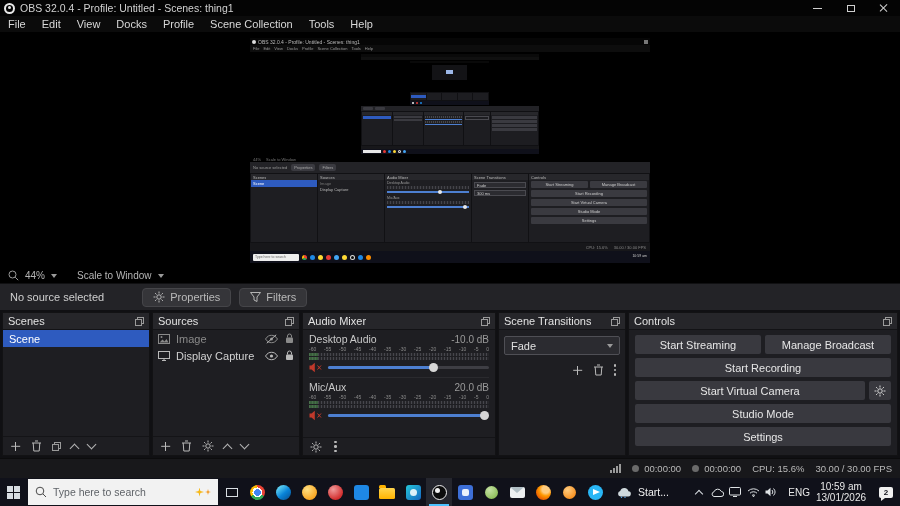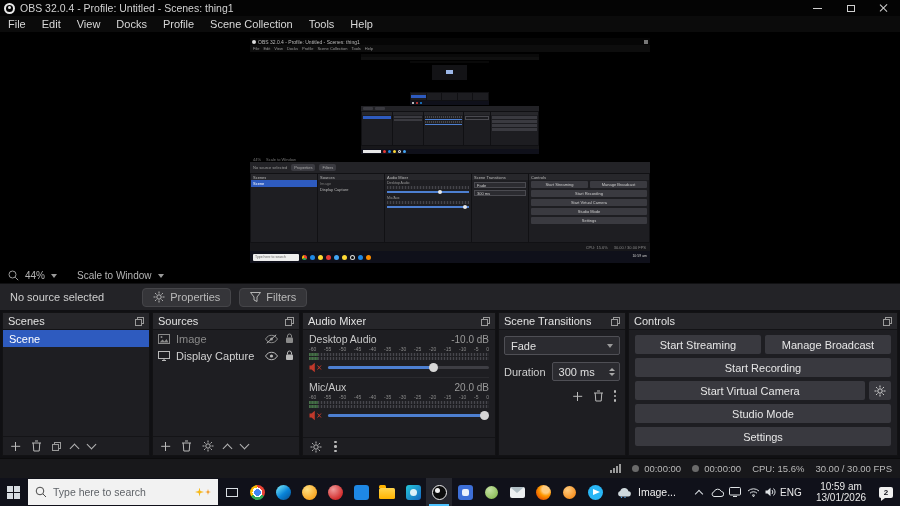--- a/index.html
+++ b/index.html
@@ -206,21 +206,21 @@
 .ic-mail{width:15px;height:11px;border-radius:2px;background:#eceff1;position:relative;overflow:hidden}
 .ic-mail::after{content:"";position:absolute;left:0;top:0;border-left:7.5px solid transparent;border-right:7.5px solid transparent;border-top:6px solid #b0bec5}
 .ic-firefox{background:radial-gradient(circle at 65% 30%,#ffcc80 0 25%,#ff9800 45%,#e65100 80%)}
 .ic-orange{width:13px;height:13px;border-radius:50%;background:radial-gradient(circle at 35% 30%,#ffcc80,#f57c00)}
 .ic-telegram{background:#29b6f6;position:relative}
 .ic-telegram::after{content:"";position:absolute;left:5px;top:4.5px;border-left:7px solid #fff;border-top:3px solid transparent;border-bottom:3px solid transparent}
 .tb-weather{display:flex;align-items:center;gap:6px;padding:0 8px;height:100%;font-size:10.5px;color:#f0f0f0}
 .tb-right{margin-left:auto;display:flex;align-items:center;height:100%}
 .tray-item{width:18px;height:100%;display:flex;align-items:center;justify-content:center}
 .i-chevup{width:6px;height:6px;border-left:1.5px solid #d8dde2;border-top:1.5px solid #d8dde2;transform:rotate(45deg);margin-top:3px}
-.tb-lang{width:30px;text-align:left;font-size:10px;color:#e8e8e8}
+.tb-lang{width:30px;text-align:right;font-size:10px;color:#e8e8e8}
 .tb-clock{width:62px;text-align:center;font-size:10px;color:#e8e8e8;line-height:1.15}
 .tb-notif{width:28px;height:100%;display:flex;align-items:center;justify-content:center}
 .i-notif{width:14px;height:11px;background:#f0f0f0;border-radius:2px;position:relative;display:flex;align-items:center;justify-content:center;font-size:8px;font-weight:bold;color:#10111a}
 .i-notif::after{content:"";position:absolute;left:2px;bottom:-3px;border-left:4px solid #f0f0f0;border-bottom:3px solid transparent}
 svg{display:block}
 </style>
 </head>
 <body>
 
 <div id="screen">
@@ -664,30 +664,20 @@
     <div class="panel w128">
       <div class="panel-h">
         <span>Scene Transitions</span>
         <span class="i-float"></span>
       </div>
       <div class="trans-body">
         <div class="combo">
           <span>Fade</span>
           <span class="caret-down"></span>
         </div>
-        <div class="dur-row">
-          <span class="dur-label">Duration</span>
-          <div class="spin">
-            <span>300 ms</span>
-            <span class="spin-arrows">
-              <i class="tri-up"></i>
-              <i class="tri-dn"></i>
-            </span>
-          </div>
-        </div>
         <div class="trans-tools">
           <span class="i-plus"></span>
           <span>
               <svg width="11" height="12" viewBox="0 0 11 12">
                 <path d="M1 3h9M4 1h3M2.2 3l.6 8h5.4l.6-8" fill="none" stroke="#b9b9b9"></path>
               </svg>
             </span>
           <span class="i-dots">
               <i></i>
               <i></i>
@@ -828,21 +818,21 @@
       </div>
 
     <div class="tb-weather">
       <span>
           <svg width="16" height="11" viewBox="0 0 16 11">
             <path d="M4.5 9.5h7.5a2.6 2.6 0 0 0 .5-5.2A4.3 4.3 0 0 0 4.2 4 2.8 2.8 0 0 0 4.5 9.5z" fill="#cfd8dc"></path>
             <circle cx="5.5" cy="10.3" r=".7" fill="#64b5f6"></circle>
             <circle cx="9" cy="10.3" r=".7" fill="#64b5f6"></circle>
           </svg>
         </span>
-      <span>Image...</span>
+      <span>Start...</span>
     </div>
 
     <div class="tb-right">
       <div class="tray-item">
           <span class="i-chevup"></span>
         </div>
       <div class="tray-item">
           <span>
             <svg width="14" height="9" viewBox="0 0 14 9">
               <path d="M4 8.5h7a2.5 2.5 0 0 0 .4-5A4 4 0 0 0 4 3.8 2.4 2.4 0 0 0 4 8.5z" fill="none" stroke="#dfe3e6"></path>

